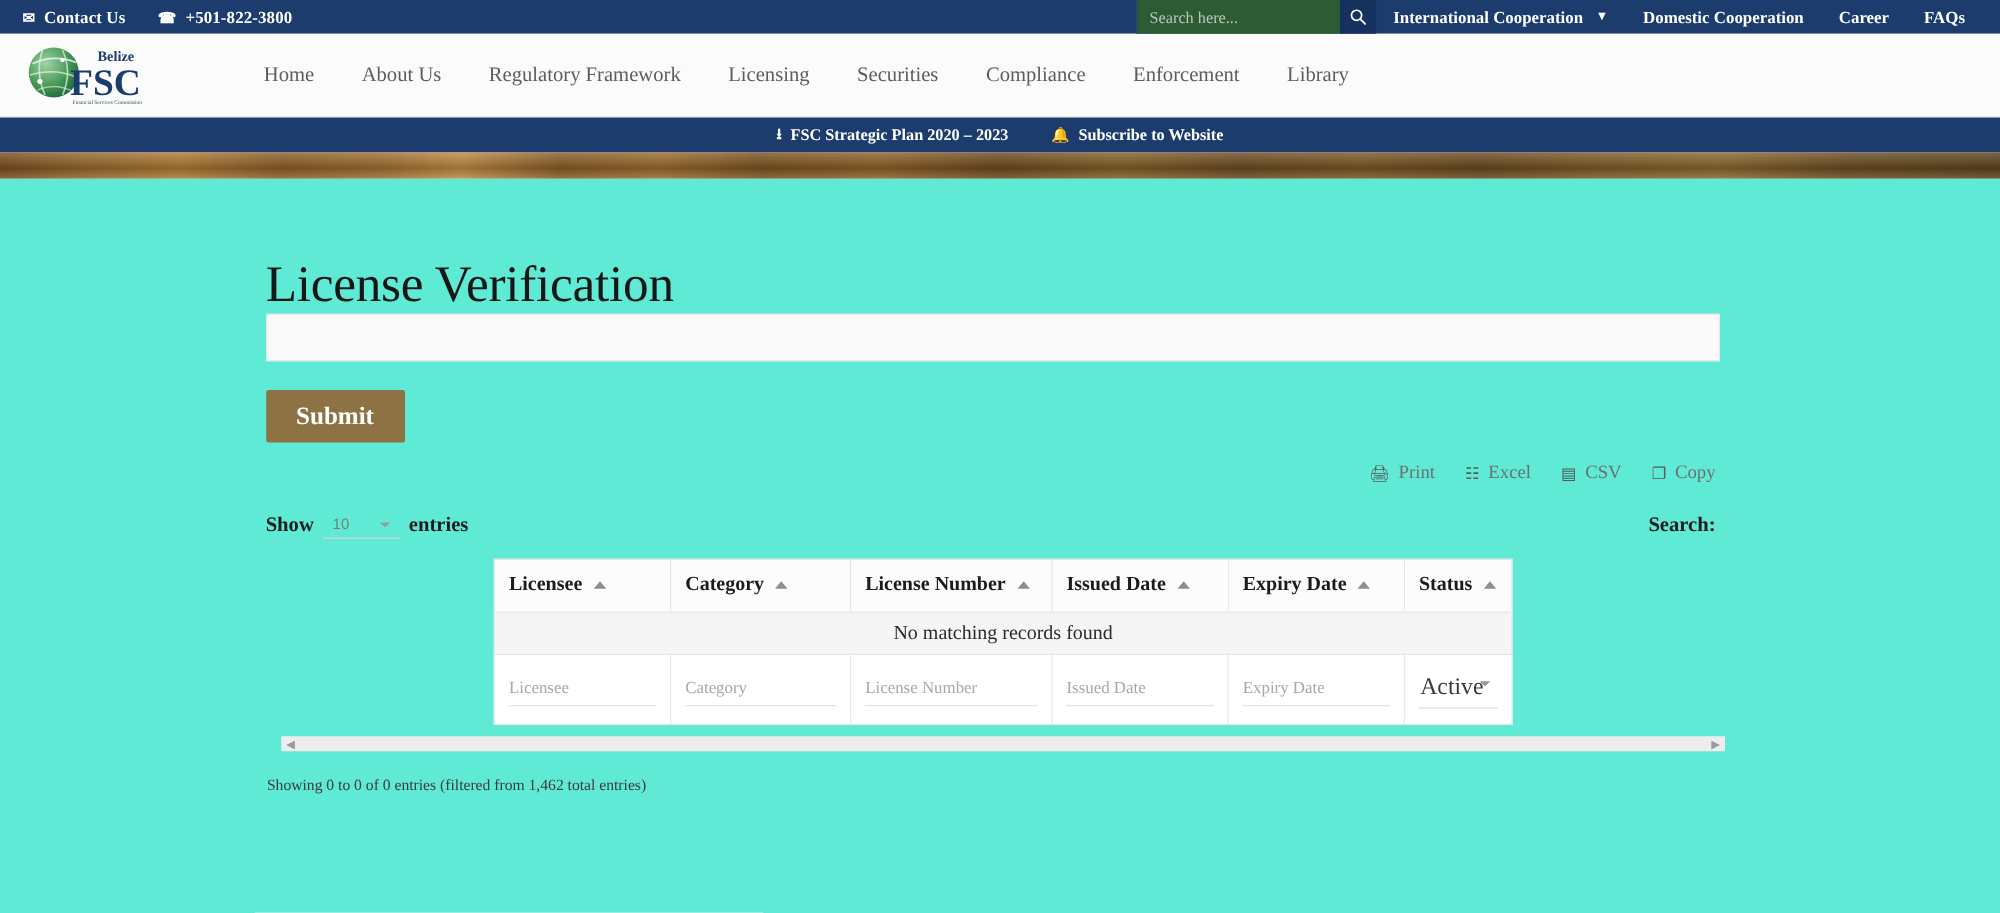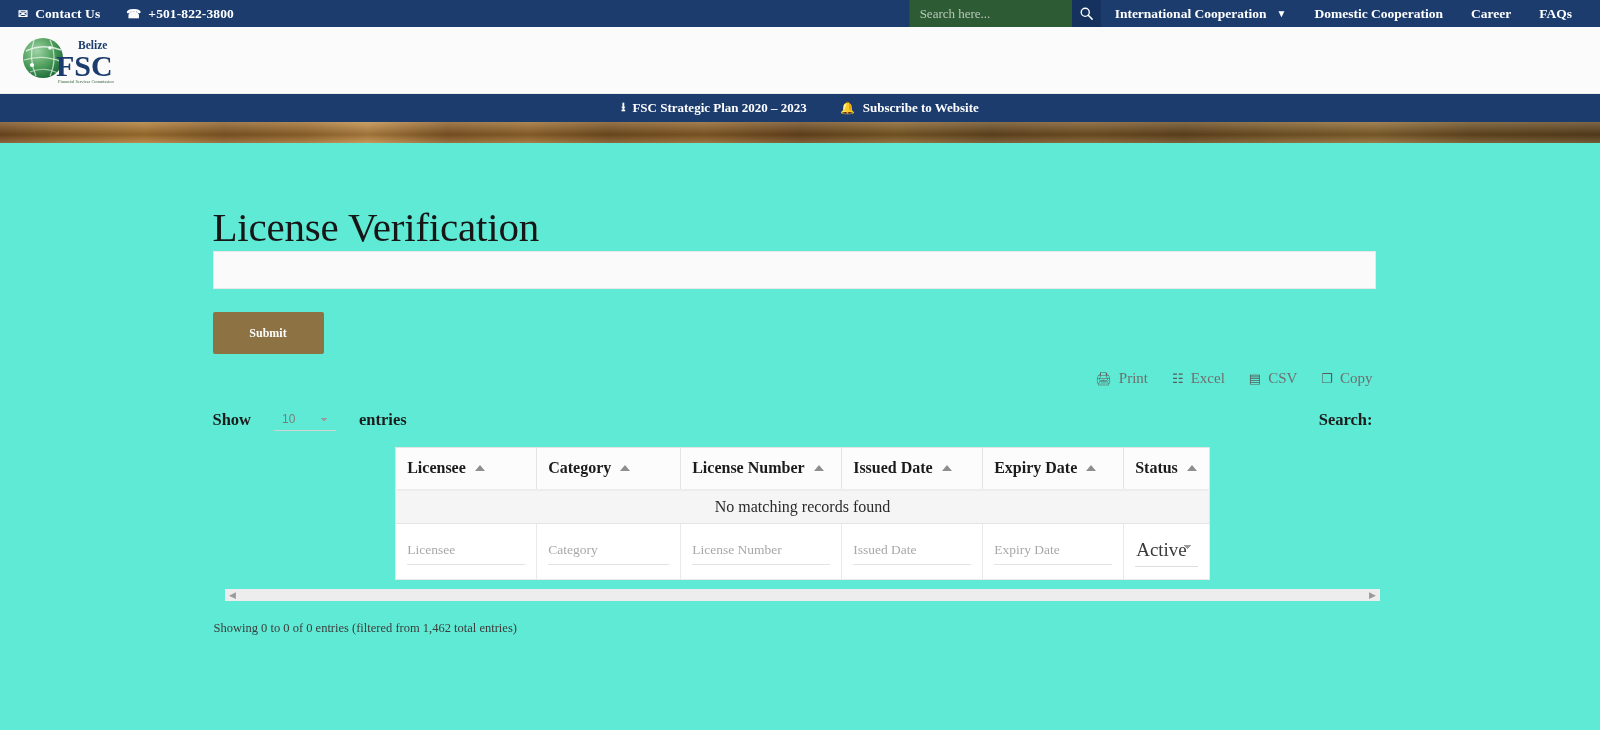--- a/index.html
+++ b/index.html
@@ -86,35 +86,35 @@
     margin:0; padding-top:60px; letter-spacing:-.2px;
   }
 
   .field-label { font-size:15px; color:#4a4a4a; margin-top:58px; margin-bottom:8px; }
   .text-input {
     width:1163px; height:38px; background:#fafafa; border:1px solid #e8e8e8;
     display:block;
   }
   .submit-btn {
     margin-top:23px; width:111px; height:42px; background:#8d7243; border:none;
-    color:#fff; font-family:"Liberation Serif", serif; font-weight:bold; font-size:12px;
+    color:#fff; font-family:"Liberation Serif", serif; font-weight:bold; font-size:20px;
     cursor:pointer; border-radius:2px;
   }
 
   
   .export-row {
     display:flex; justify-content:flex-end; gap:24px; margin-top:16px;
     padding-right:20px; color:#6f6f6f; font-size:15px;
   }
   .export-row .exp { display:flex; align-items:center; gap:7px; cursor:pointer; }
   .exp-ico { font-size:13px; color:#5a5a5a; display:inline-flex; }
 
   
   .controls-row { display:flex; align-items:center; justify-content:space-between; margin-top:22px; }
-  .show-block { display:flex; align-items:center; gap:23px; font-weight:bold; font-size:16.5px; color:#1c1c1c;justify-content:center; }
+  .show-block { display:flex; align-items:center; gap:7px; font-weight:bold; font-size:16.5px; color:#1c1c1c;justify-content:center; }
   .len-select {
     width:62px; border:none; border-bottom:1px solid #d3d3d3; background:transparent;
     font-family:Liberation Sans, sans-serif; font-size:12px; color:#7b7b7b;
     padding:3px 2px 4px 8px; appearance:none; cursor:pointer;
     background-image:
       linear-gradient(45deg, transparent 50%, #9a9a9a 50%),
       linear-gradient(135deg, #9a9a9a 50%, transparent 50%);
     background-position: calc(100% - 12px) 9px, calc(100% - 8px) 9px;
     background-size:4px 4px, 4px 4px; background-repeat:no-repeat;
   }
@@ -230,20 +230,30 @@
       <path d="M10 38 Q24 32 38 39" fill="none" stroke="#e9f6ea" stroke-width="1.2" opacity=".6"></path>
       <path d="M14 6 Q8 24 16 42" fill="none" stroke="#e9f6ea" stroke-width="1.3" opacity=".7"></path>
       <path d="M30 6 Q38 24 30 42" fill="none" stroke="#e9f6ea" stroke-width="1.3" opacity=".7"></path>
       <circle cx="12" cy="31" r="2.1" fill="#ffffff"></circle>
       <circle cx="30" cy="14" r="1.8" fill="#ffffff"></circle>
       <text x="58" y="15" font-family="Liberation Serif, serif" font-size="11.5" font-weight="bold" fill="#1c3c6e">Belize</text>
       <text x="36" y="42" font-family="Liberation Serif, serif" font-size="30" font-weight="bold" fill="#1c3c6e">FSC</text>
       <text x="38" y="49" font-family="Liberation Serif, serif" font-size="4.4" fill="#2d5c34">Financial Services Commission</text>
     </svg>
   </div>
+  <div class="nav-items">
+    <a href="#">Home</a>
+    <a href="#">About Us</a>
+    <a href="#">Regulatory Framework</a>
+    <a href="#">Licensing</a>
+    <a href="#">Securities</a>
+    <a href="#">Compliance</a>
+    <a href="#">Enforcement</a>
+    <a href="#">Library</a>
+  </div>
 </div>
 
 <div class="subbar">
   <div class="sb-item">
     <span class="sb-ico">⭳</span>
     <span>FSC Strategic Plan 2020 – 2023</span>
   </div>
   <div class="sb-item">
     <span class="sb-ico">🔔</span>
     <span>Subscribe to Website</span>

